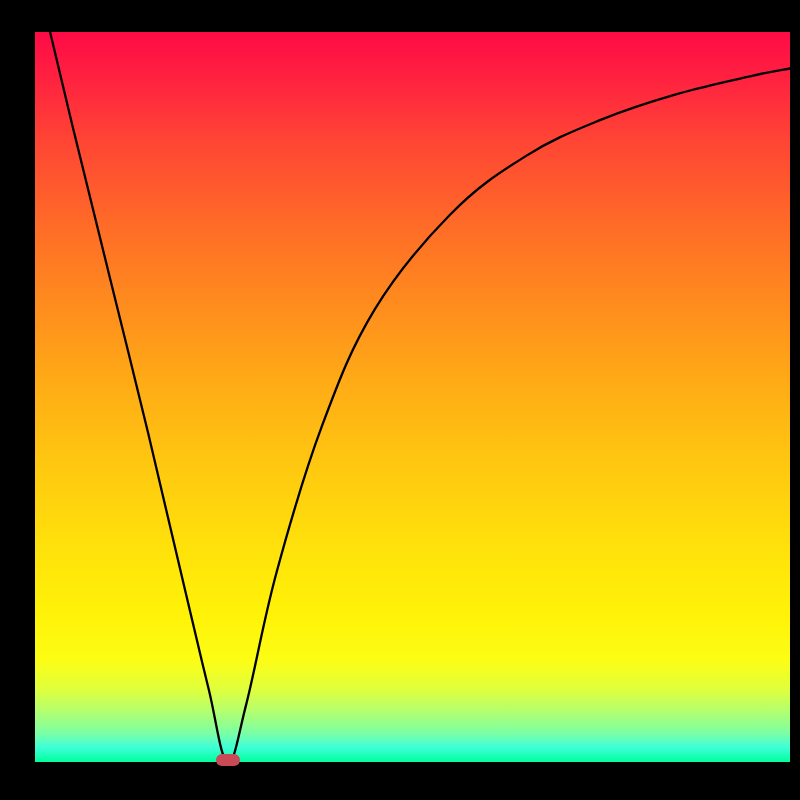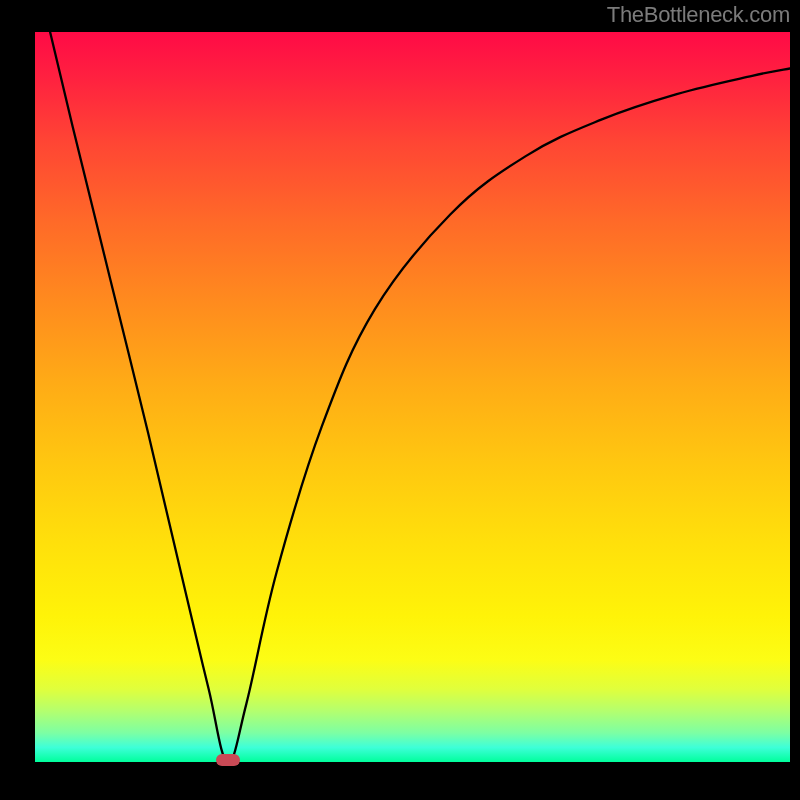--- a/index.html
+++ b/index.html
@@ -68,21 +68,20 @@
     left: 215px;
     top: 752px;
     z-index: 6;
   }
 </style>
 </head>
 <body>
 
 <div class="container">
 
-  <div class="watermark">TheBottleneck.com</div>
 
   <div class="plot-area"></div>
 
   <svg class="curve" viewBox="0 0 755 730" preserveAspectRatio="none">
     <path id="curve-path" fill="none" stroke="#000000" stroke-width="2.3" stroke-linecap="round" stroke-linejoin="round" d="M 15.1 0 C 19.252499999999998 17.39833333333333, 26.676666666666666 49.39666666666664, 37.75 94.89999999999998 C 48.82333333333334 140.4033333333333, 61.65833333333333 191.98999999999998, 75.5 248.2 C 89.34166666666667 304.40999999999997, 99.40833333333333 343.95166666666665, 113.25 401.5 C 127.09166666666667 459.04833333333335, 139.92666666666668 515.2583333333333, 151 562.1 C 162.07333333333332 608.9416666666667, 166.03708333333333 626.2183333333334, 173.65 657 C 181.26291666666668 687.7816666666666, 185.60416666666666 727.3233333333334, 192.525 730 C 199.44583333333335 732.6766666666666, 202.4029166666667 706.3966666666666, 211.40000000000003 671.6 C 220.39708333333337 636.8033333333334, 227.75833333333333 591.0566666666667, 241.6 540.2 C 255.44166666666666 489.34333333333336, 268.9058333333333 442.38, 286.9 394.2 C 304.89416666666665 346.02, 316.21916666666664 316.21166666666664, 339.75 277.4 C 363.28083333333336 238.5883333333333, 387.5666666666667 210.605, 415.25000000000006 182.5 C 442.9333333333334 154.395, 463.06666666666666 141.49833333333336, 490.75 124.10000000000002 C 518.4333333333333 106.7016666666667, 538.5666666666666 98.97583333333337, 566.25 87.60000000000002 C 593.9333333333334 76.22416666666668, 614.0666666666666 70.07999999999994, 641.75 62.049999999999955 C 669.4333333333334 54.01999999999996, 696.4875 48.484166666666724, 717.25 43.80000000000007 C 738.0125 39.11583333333341, 748.0791666666667 37.838333333333345, 755 36.5"></path>
   </svg>
 
   <div class="minimum-marker" style="left: 215.525px; top: 754px;"></div>
 
 </div>

